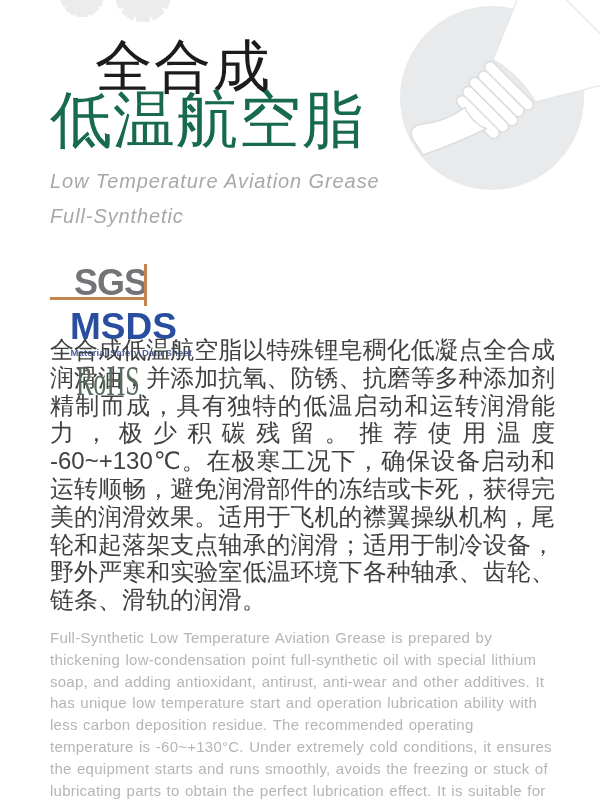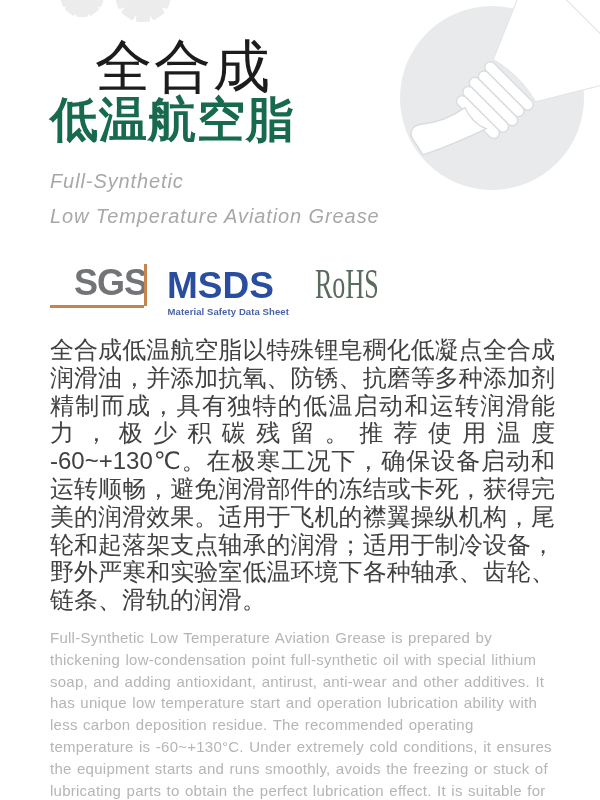--- a/index.html
+++ b/index.html
@@ -21,30 +21,30 @@
   .tube { fill: #ffffff; stroke: var(--tube_stroke); stroke-width: 1.4; }
   .tube-soft { fill: #ffffff; stroke: #e3e6e8; stroke-width: 1.2; }
 
   .content { position: absolute; left: 50px; top: 40px; width: 505px; }
 
   .title-black {
     font-size: 57px; line-height: 52px; font-weight: 400;
     letter-spacing: 2px; color: var(--title_black); margin-left: 45px;
   }
   .title-green {
-    font-size: 48px; line-height: 55px; font-weight: 700;
+    font-size: 62px; line-height: 55px; font-weight: 400;
     letter-spacing: 1px; color: var(--title_green);
   }
   .subtitle {
     margin-top: 17px;
     font-style: italic; font-size: 20px; line-height: 35px;
     letter-spacing: 0.9px; color: var(--subtitle_gray);
   }
 
-  .certs { margin-top: 27px; height: 62px; display: flex; align-items: flex-start; }
+  .certs { margin-top: 27px; height: 62px; display: flex; align-items: flex-start; flex-direction: column; }
 
   .sgs { position: relative; width: 97px; height: 46px; margin-top: 3px; }
   .sgs-text {
     display: block; padding-left: 24px;
     font-size: 36px; line-height: 38px; font-weight: 700;
     letter-spacing: -1px; color: var(--sgs_gray);
   }
   .sgs-hline { position: absolute; left: 0; bottom: 2px; width: 94px; height: 3px; background: var(--sgs_orange); }
   .sgs-vline { position: absolute; right: 0; top: 0; width: 3px; height: 42px; background: var(--sgs_orange); }
 
@@ -129,22 +129,22 @@
     <rect class="tube" x="-28" y="30" width="56" height="11" rx="5.5"></rect>
     <path class="tube" d="M -16,38 C -19,56 -26,70 -36,82 C -40,88 -38,95 -31,97 L -12,101 C -2,80 7,58 14,38 Q 0,44 -16,38 Z"></path>
   </g>
 </svg>
 
 <div class="content">
   <h1 class="title-black">全合成</h1>
   <h1 class="title-green">低温航空脂</h1>
 
   <div class="subtitle">
+    <div>Low Temperature Aviation Grease</div>
     <div>Full-Synthetic</div>
-    <div>Low Temperature Aviation Grease</div>
   </div>
 
   <div class="certs">
     <div class="sgs">
       <span class="sgs-text">SGS</span>
       <span class="sgs-hline"></span>
       <span class="sgs-vline"></span>
     </div>
     <div class="msds">
       <div class="msds-text">MSDS</div>

